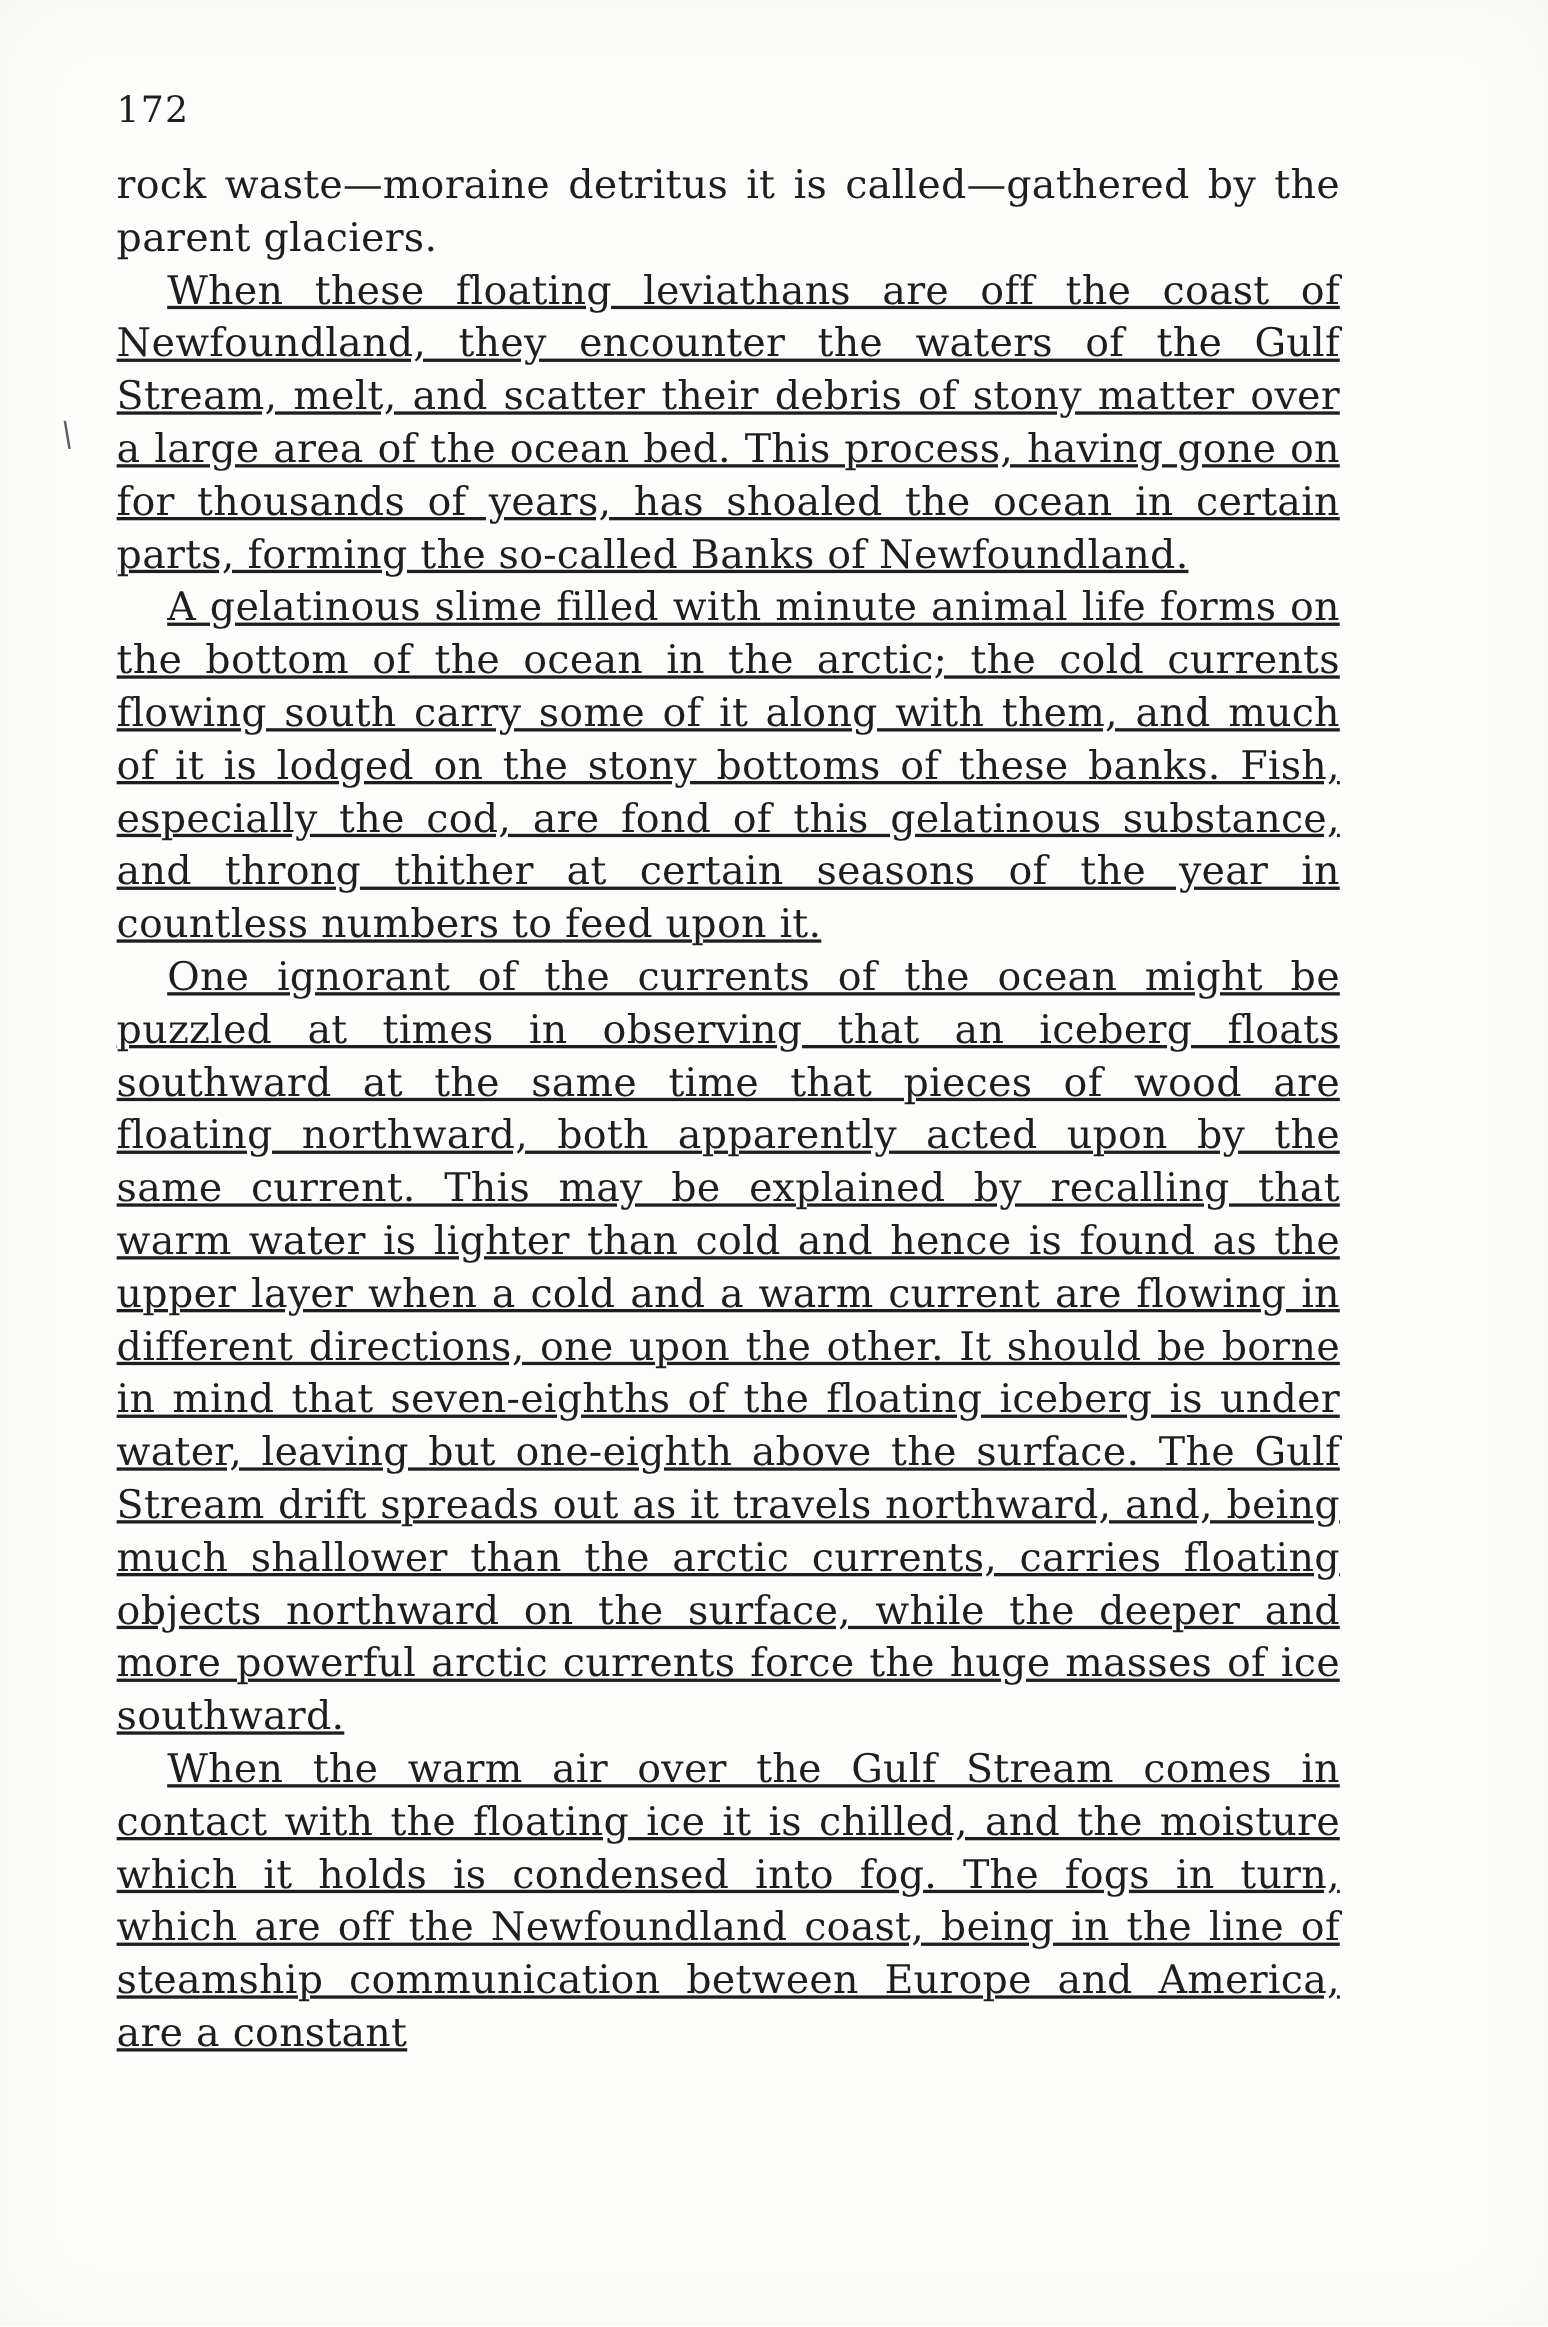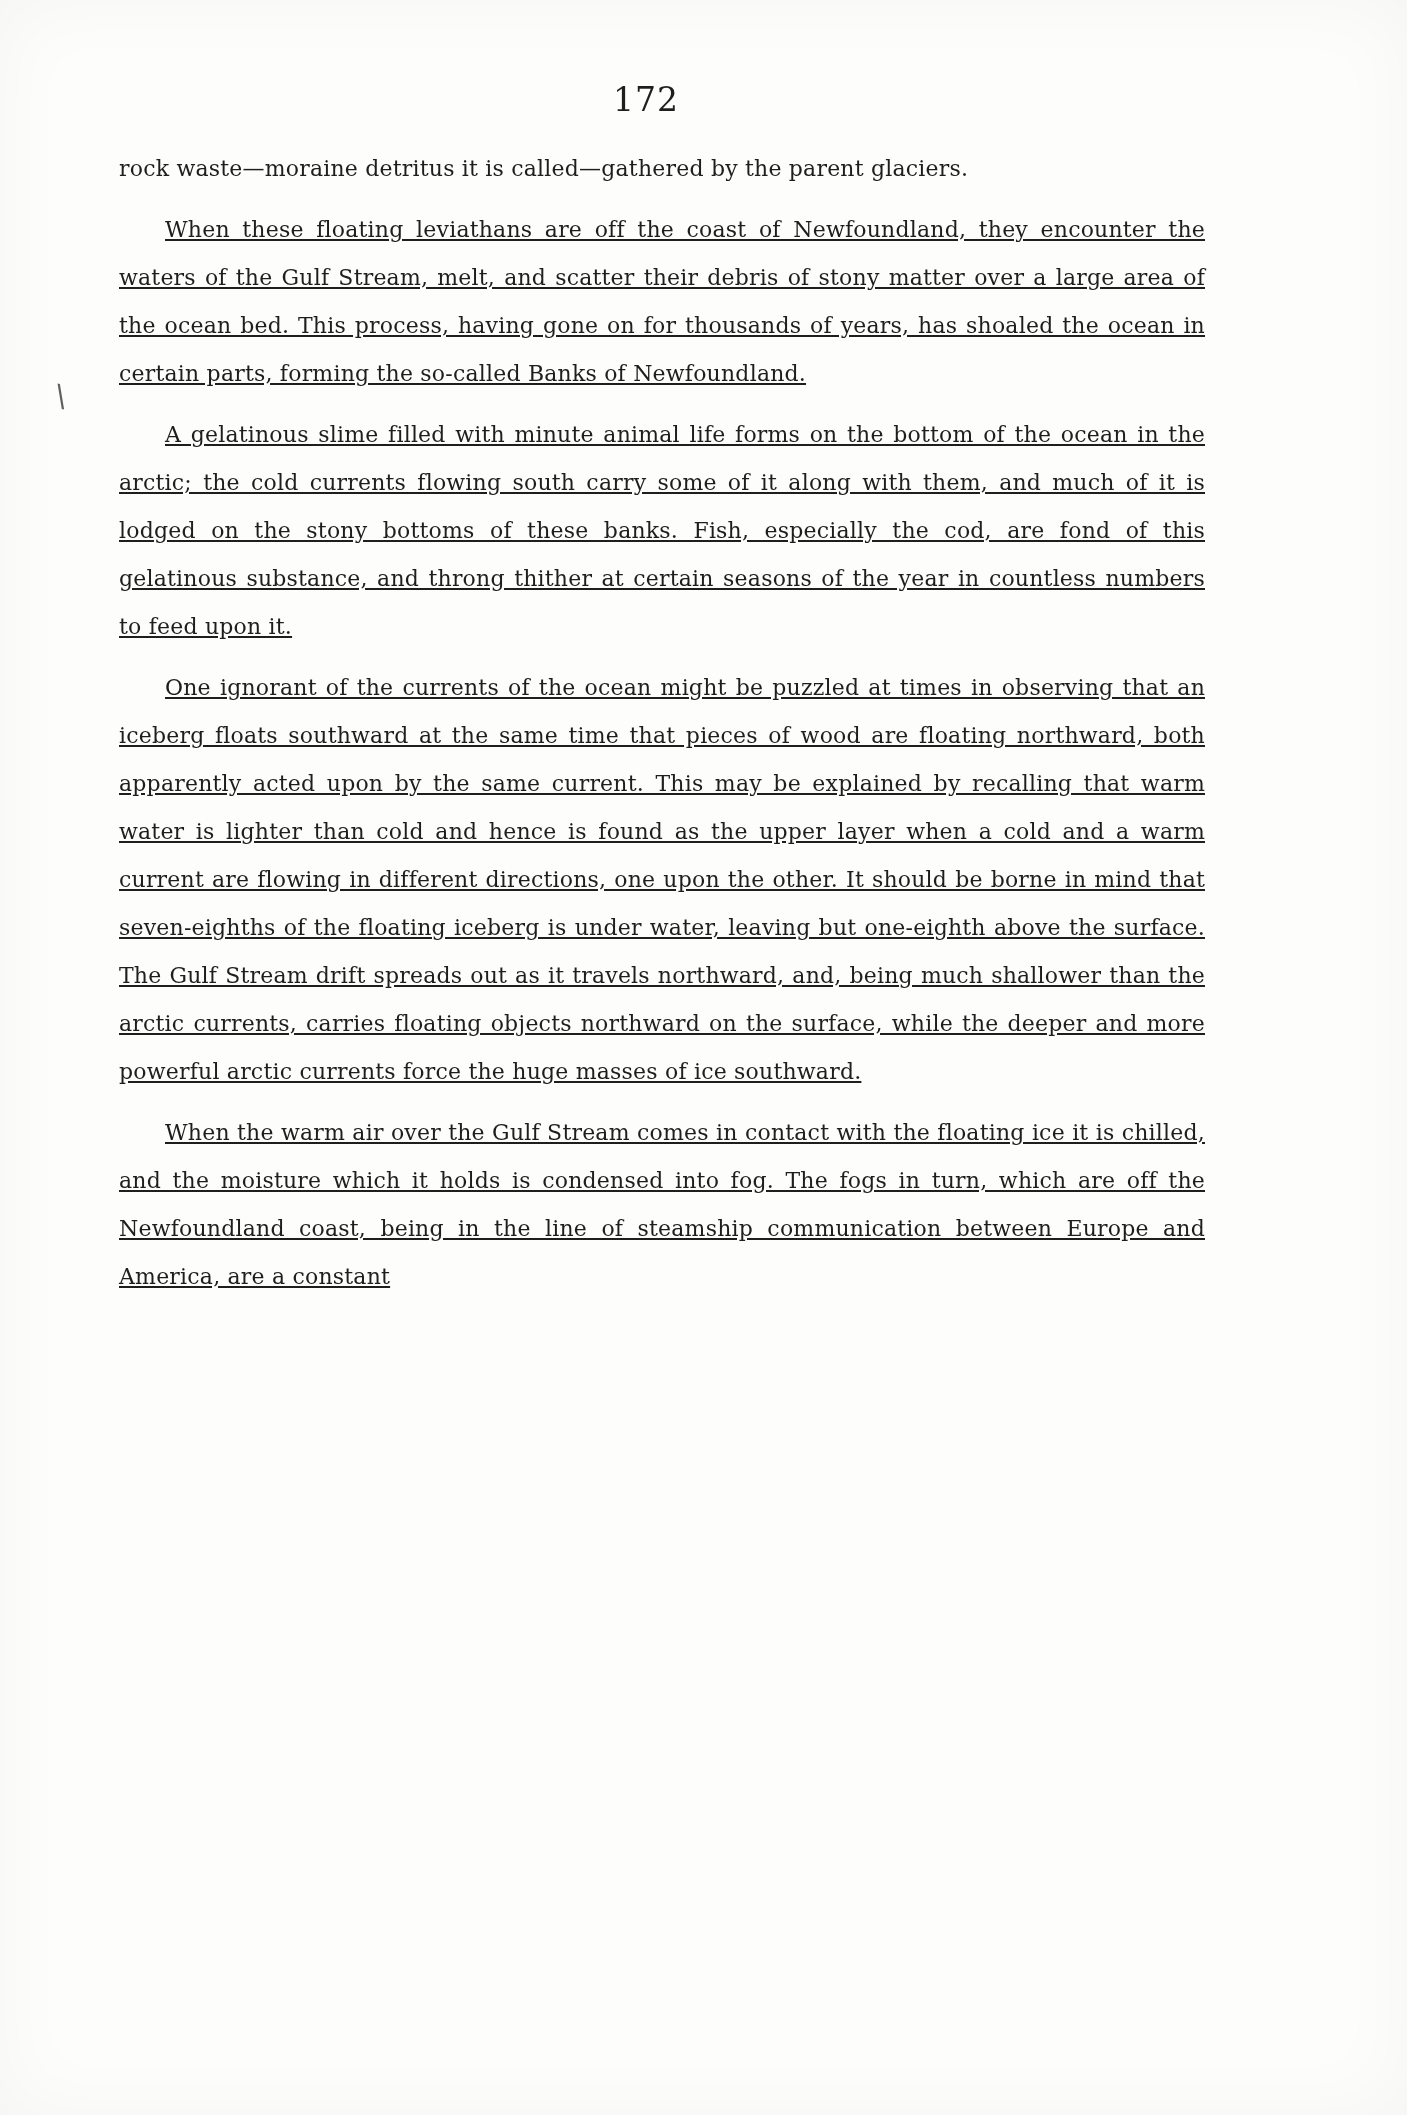--- a/index.html
+++ b/index.html
@@ -18,37 +18,36 @@
     color: #1e1e1e;
   }
   .text-block {
     position: absolute;
     left: 106px;
     top: 80px;
     width: 1112px;
   }
   .running-head {
     display: flex;
-    align-items: center;
+    align-items: flex-end;
     font-size: 33px;
     margin-bottom: 26px;
     white-space: nowrap;
-    flex-direction: column;
   }
   .running-head .page-num {
     margin-right: 32px;
     letter-spacing: 1px;
   }
   .running-head .head-title {
     letter-spacing: 2.5px;
     word-spacing: 14px;
   }
   .body-text p {
-    margin: 13px;
-    font-size: 22px;
+    margin: 0;
+    font-size: 36px;
     line-height: 48px;
     text-align: justify;
     letter-spacing: 0.2px;
   }
   .body-text p.indent {
     text-indent: 46px;
     text-decoration: underline;
   }
   .scan-mark {
     position: absolute;

